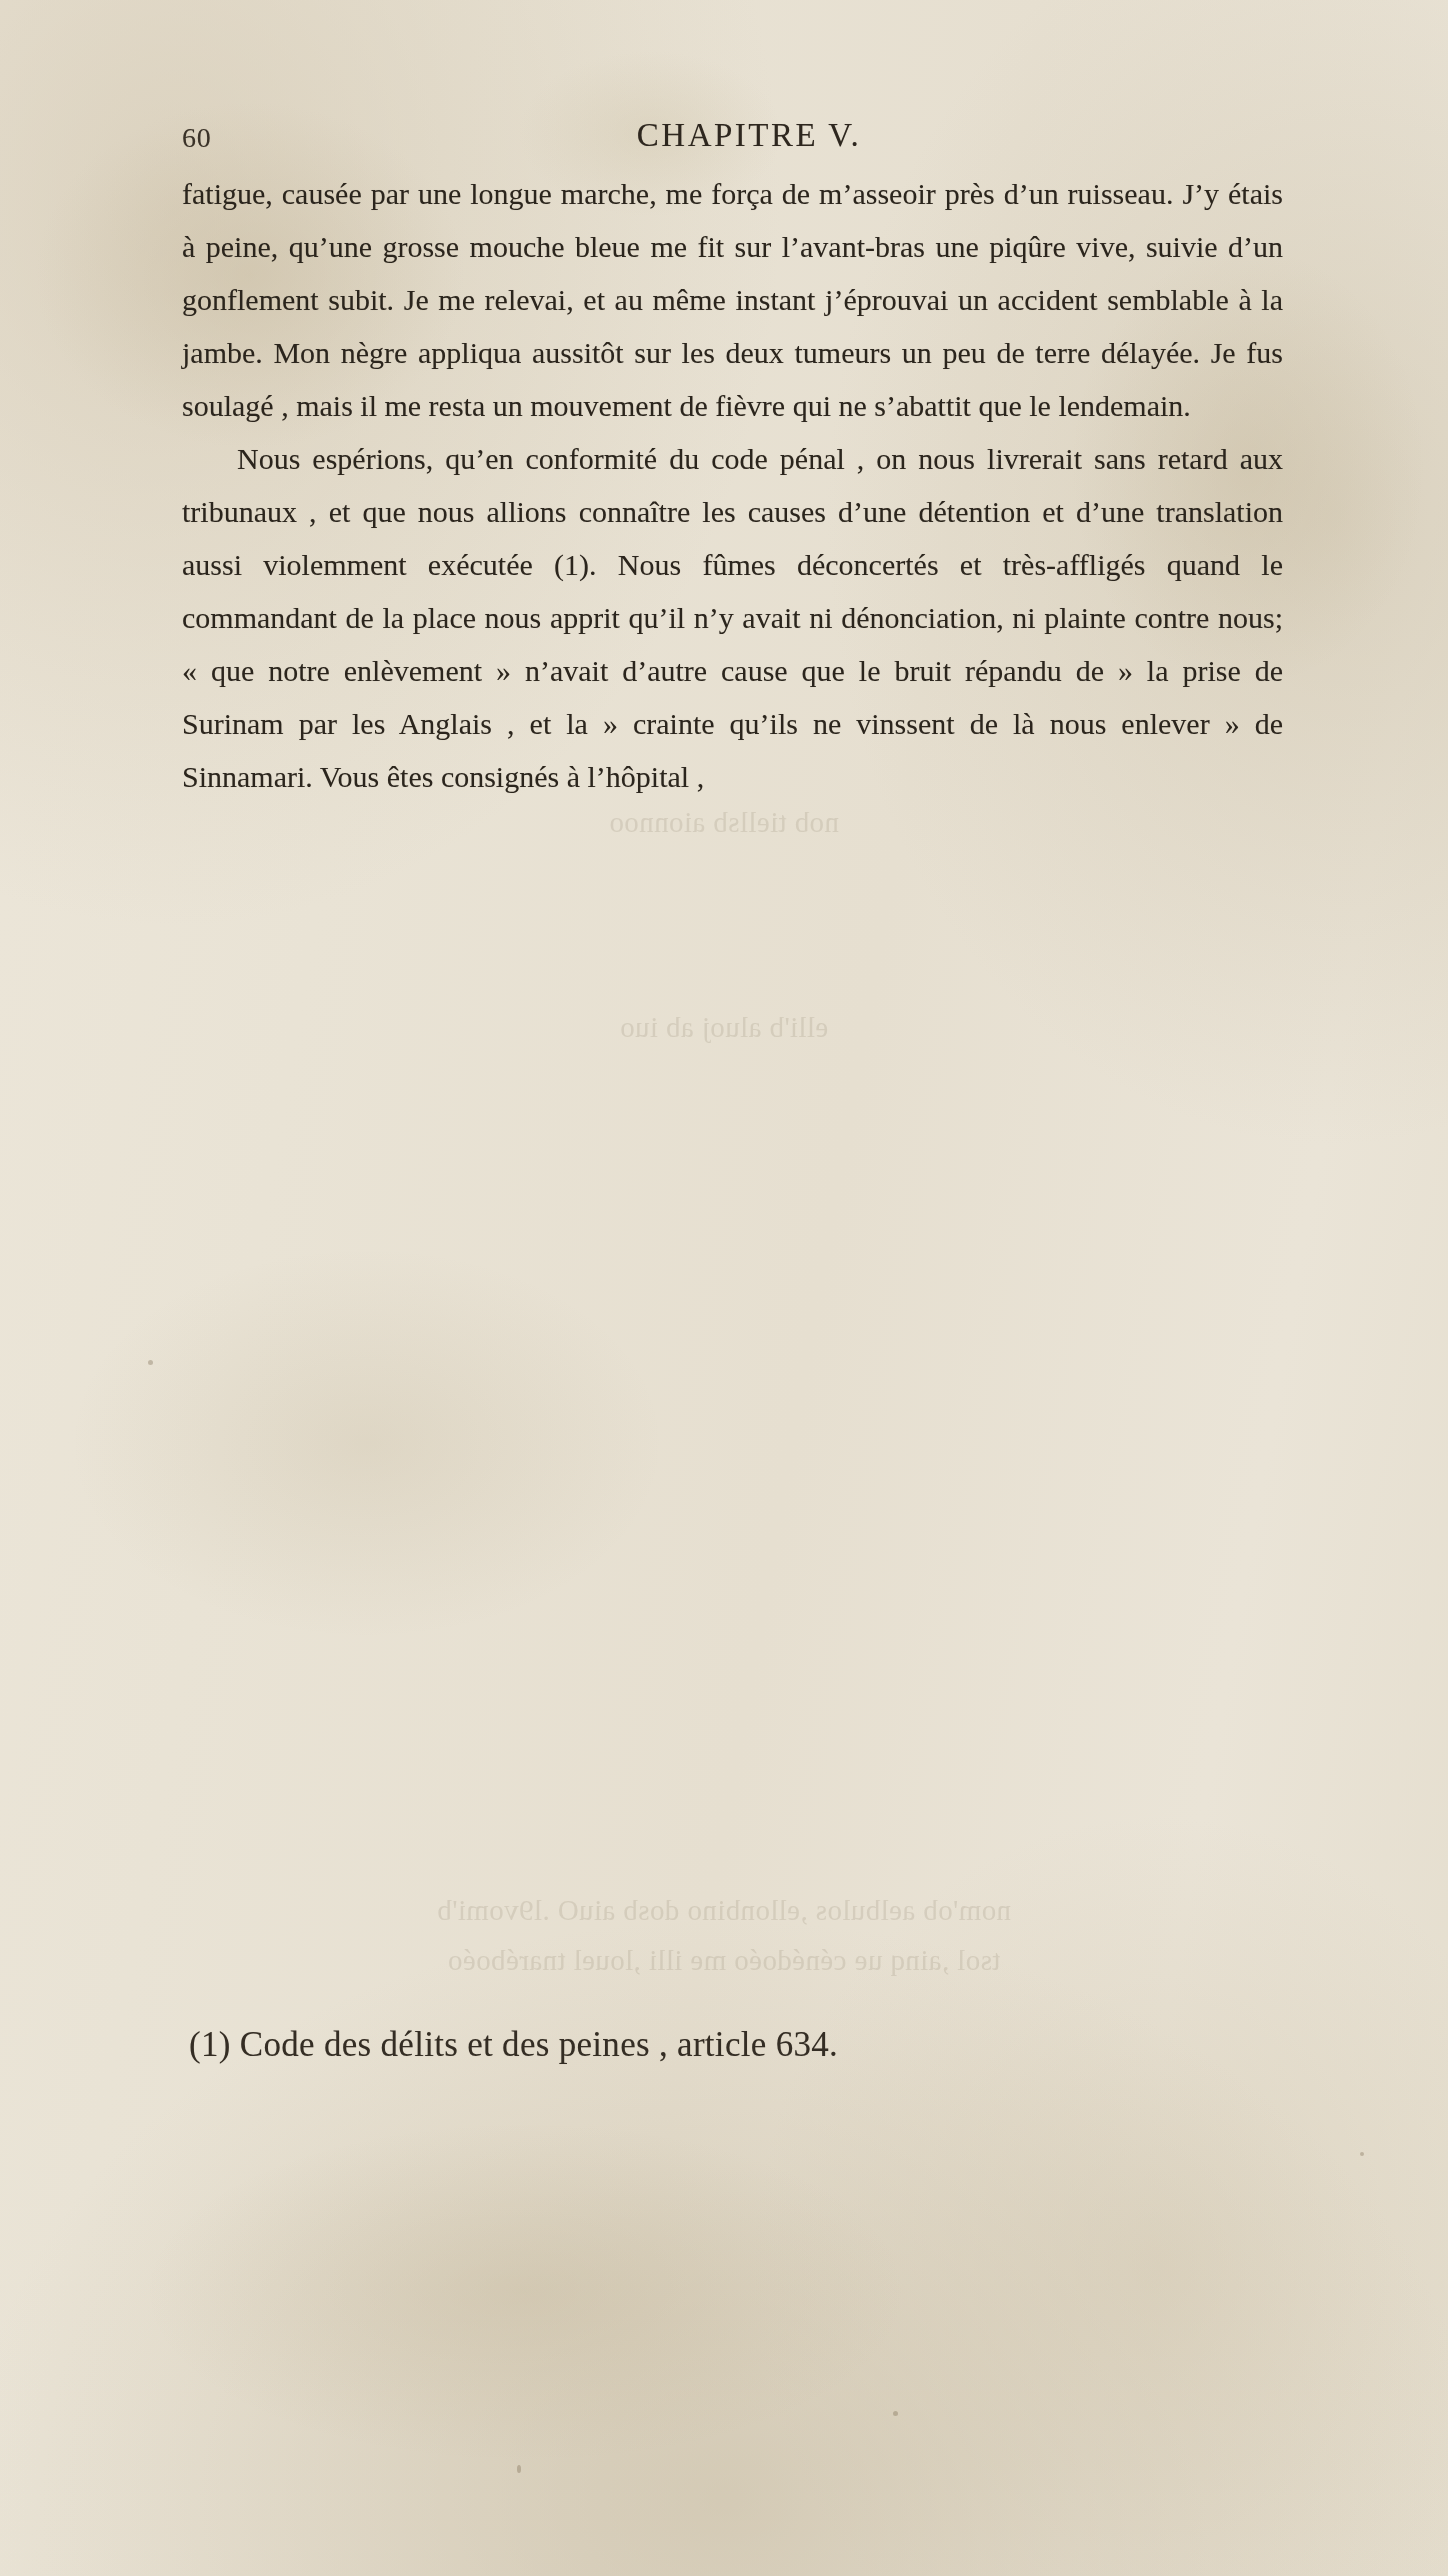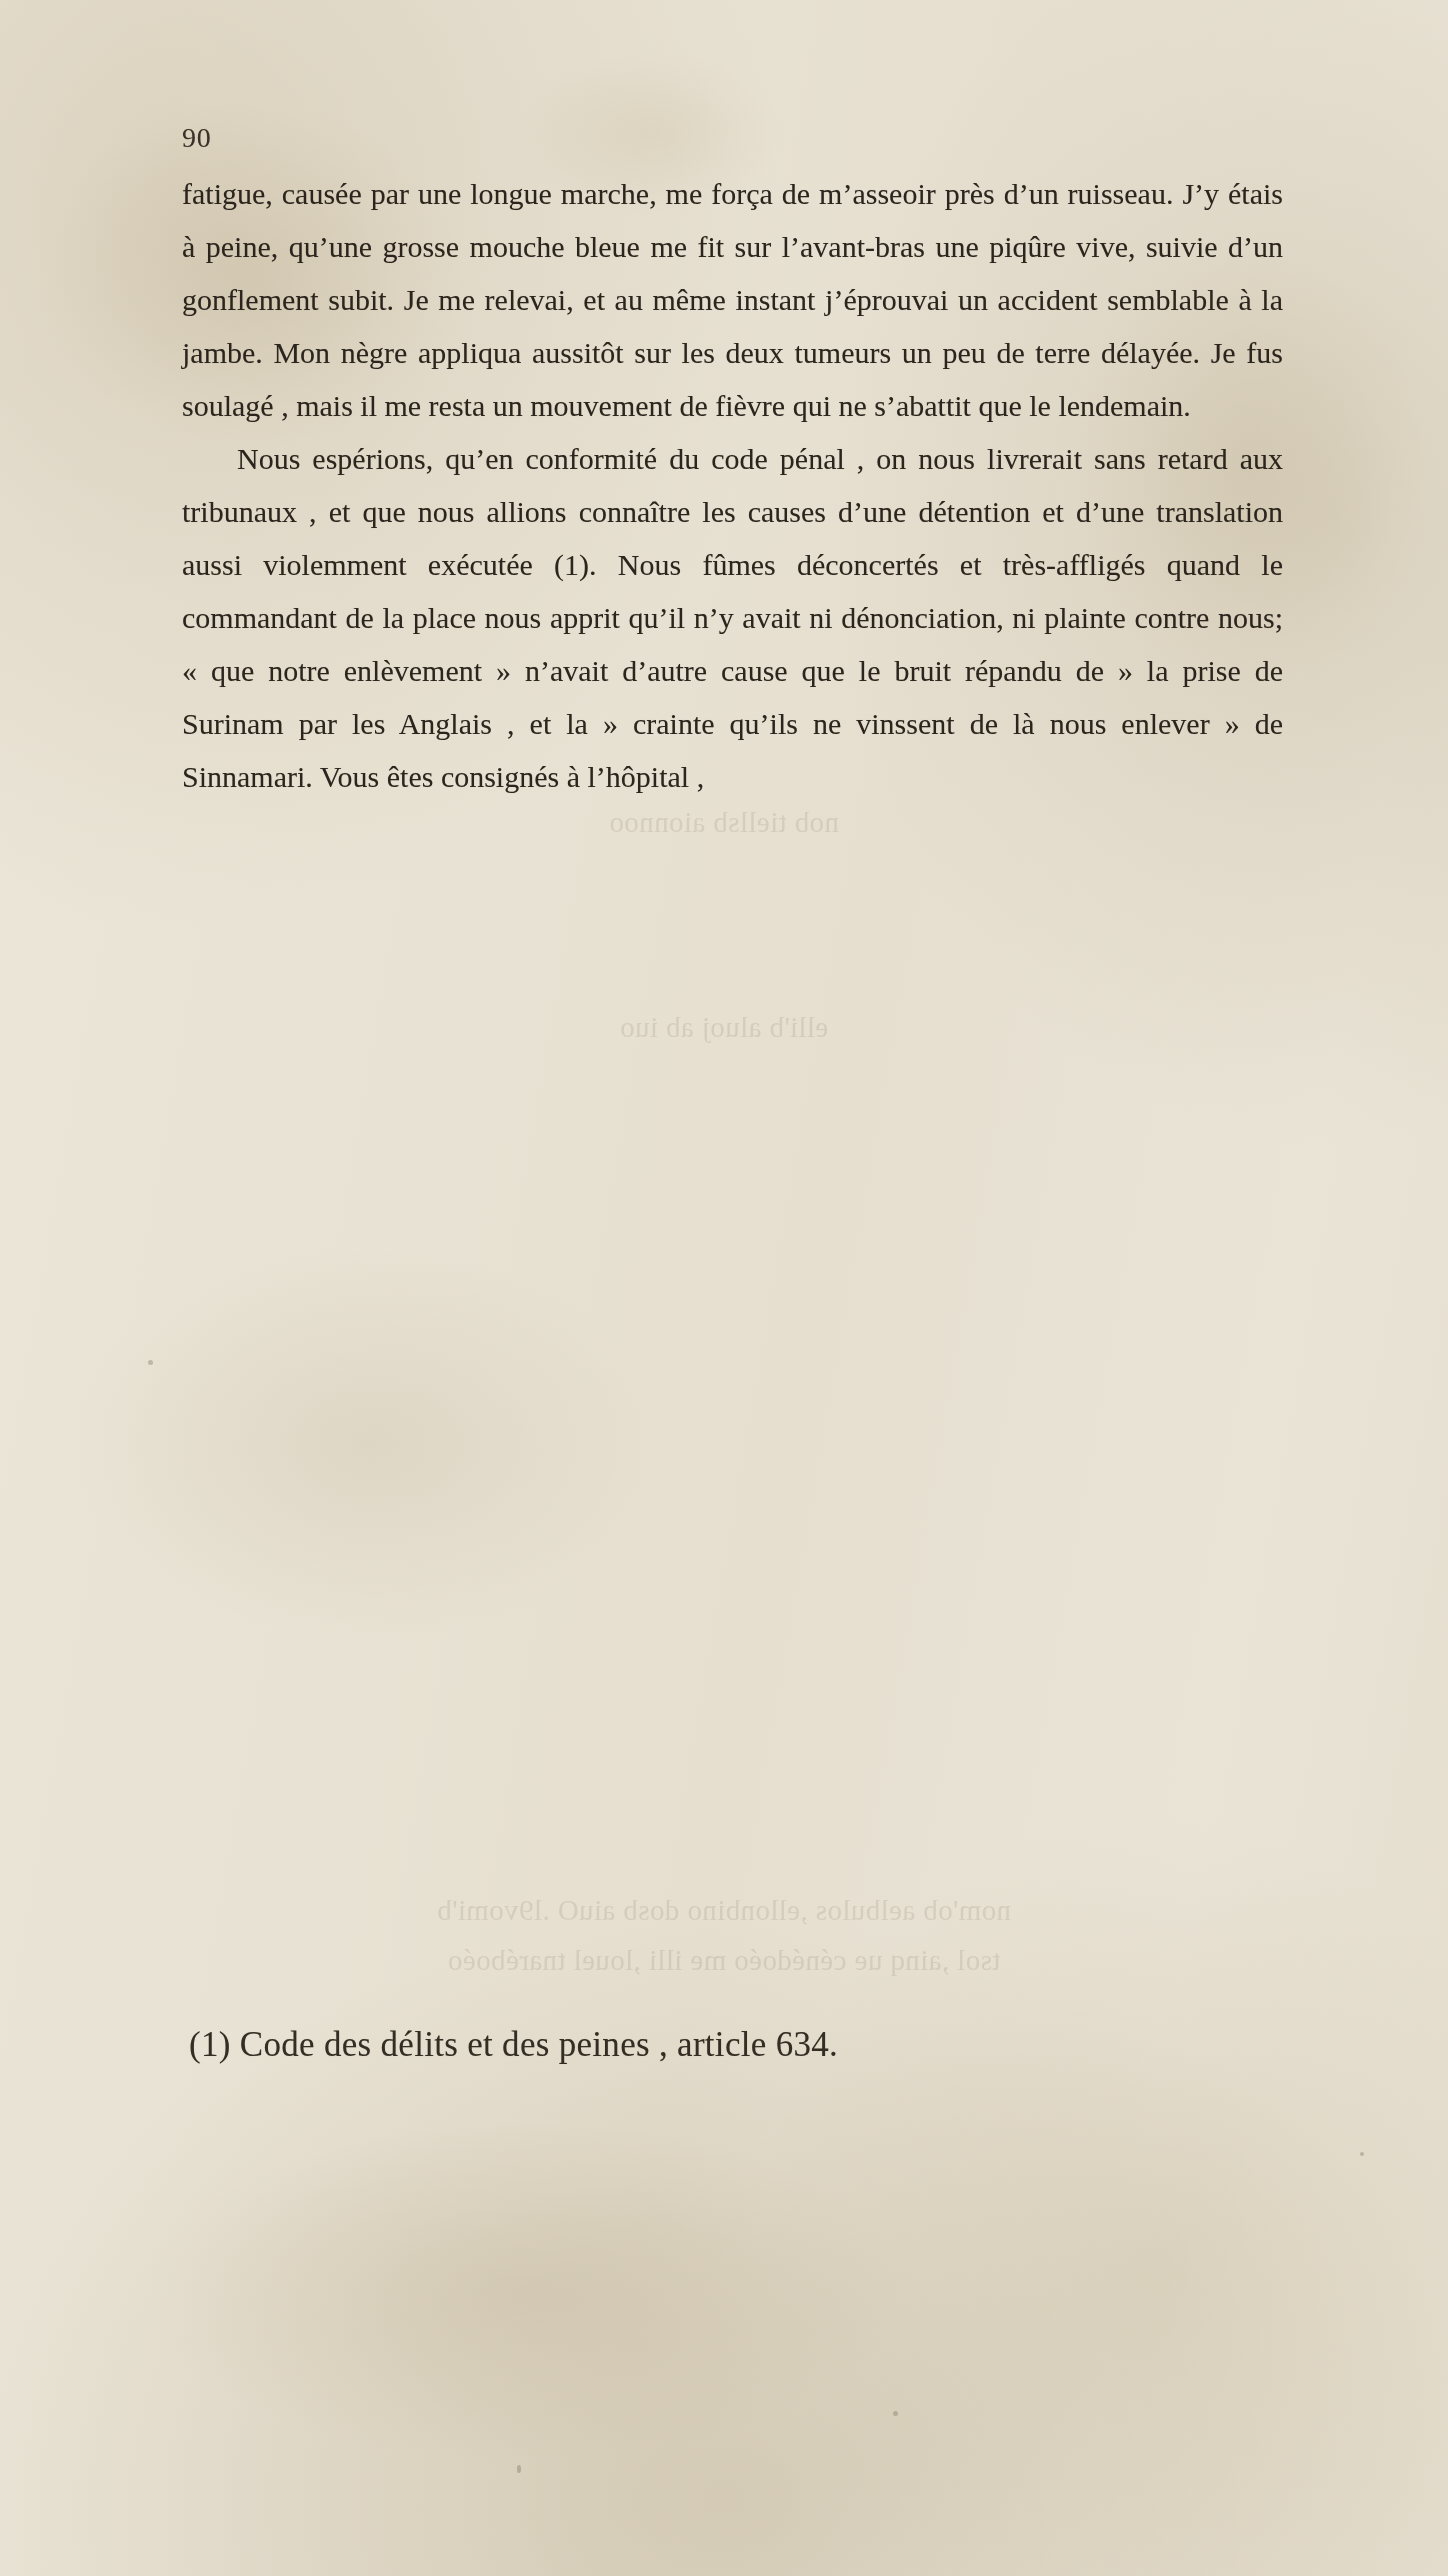--- a/index.html
+++ b/index.html
@@ -144,21 +144,22 @@
   <div class="speck" style="left:1360px; top:2152px; width:4.2px; height:4.2px;"></div>
   <div class="speck" style="left:148px; top:1360px; width:5px; height:5px;"></div>
 
   <div class="bleed b1">nob tiellsb aionnoo</div>
   <div class="bleed b2">elli'b aluoj ab iuo</div>
   <div class="bleed b3">nom'ob aelbulos ,ellonbino dosb aiuO .l9vomi'b</div>
   <div class="bleed b4">tsol ,ainq ue cénédoéo me illi ,louel tnaréboéo</div>
 
   <div class="content">
     <div class="header">
-      <div class="folio">90</div>
+      <div class="folio">60</div>
+      <div class="chapter-title">CHAPITRE V.</div>
     </div>
 
     <div class="body-text">
       <p class="continued">fatigue, causée par une longue marche, me força de m’asseoir près d’un ruisseau. J’y étais à peine, qu’une grosse mouche bleue me fit sur l’avant-bras une piqûre vive, suivie d’un gonflement subit. Je me relevai, et au même instant j’éprouvai un accident semblable à la jambe. Mon nègre appliqua aussitôt sur les deux tumeurs un peu de terre délayée. Je fus soulagé , mais il me resta un mouvement de fièvre qui ne s’abattit que le lendemain.</p>
       <p class="indent">Nous espérions, qu’en conformité du code pénal , on nous livrerait sans retard aux tribunaux , et que nous allions connaître les causes d’une détention et d’une translation aussi violemment exécutée (1). Nous fûmes déconcertés et très-affligés quand le commandant de la place nous apprit qu’il n’y avait ni dénonciation, ni plainte contre nous; « que notre enlèvement » n’avait d’autre cause que le bruit répandu de » la prise de Surinam par les Anglais , et la » crainte qu’ils ne vinssent de là nous enlever » de Sinnamari. Vous êtes consignés à l’hôpital ,</p>
     </div>
   </div>
 
   <div class="footnote-wrap">
     <div class="footnote">(1) Code des délits et des peines , article 634.</div>

